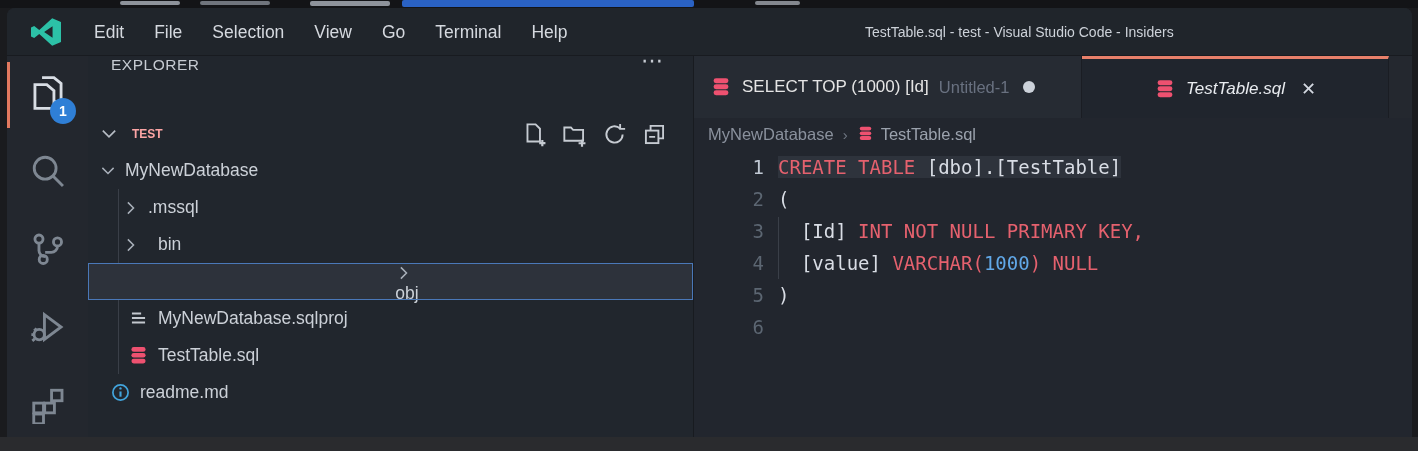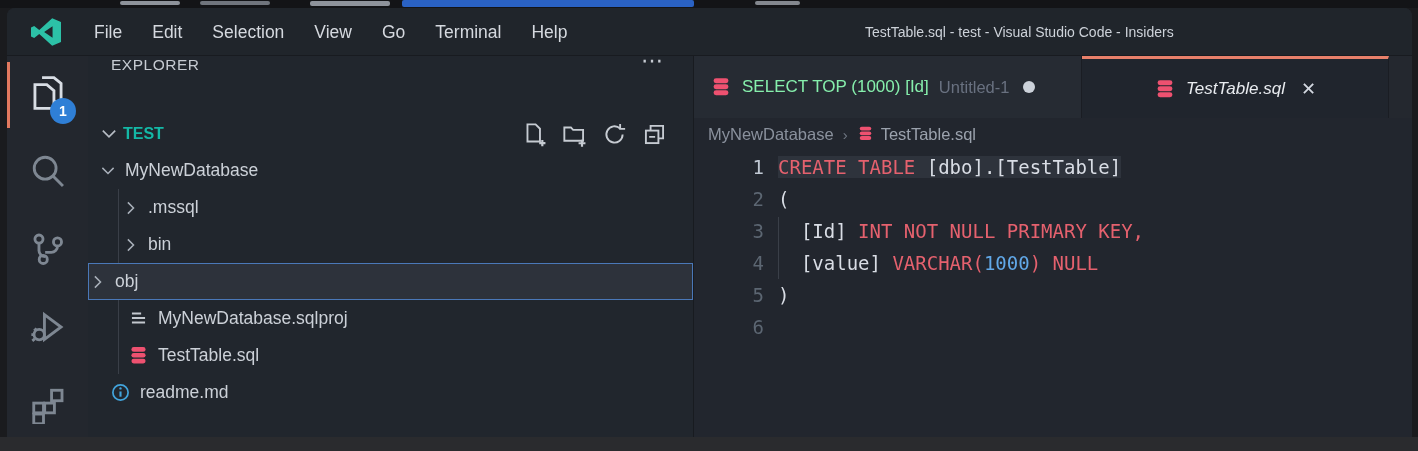--- a/index.html
+++ b/index.html
@@ -35,41 +35,41 @@
            display:flex; align-items:center; justify-content:center; }
 
   
   .sidebar { width:606px; background:#21262d; position:relative; flex:none; border-right:1px solid #181b20; }
   .sb-header { height:46px; display:flex; align-items:flex-start; justify-content:space-between; padding:0 28px 0 23px; }
   .sb-title { font-size:15.5px; letter-spacing:.5px; color:#c6cbd2; }
   .sb-more { font-size:22px; color:#c6cbd2; letter-spacing:2px; line-height:10px; cursor:pointer; }
 
   .section-header { height:36px; margin-top:14px; display:flex; align-items:center; padding-left:10px; }
   .section-header .chev { width:22px; height:22px; color:#b6bcc4; }
-  .section-label { font-size:16px; font-weight:bold; color:#14b8a6; margin-left:3px; }
+  .section-label { font-size:12px; font-weight:bold; color:#fca5a5; margin-left:12px; }
   .section-actions { margin-left:auto; display:flex; gap:15px; padding-right:26px; }
   .section-actions .act { width:25px; height:25px; color:#c6cbd2; cursor:pointer; }
   .section-actions svg { width:25px; height:25px; }
 
   .tree { position:relative; }
   .tree-row { position:relative; height:37px; display:flex; align-items:center; font-size:17.5px; color:#ccd1d8; cursor:pointer; }
   .tree-row.selected { background:#2d323b; outline:1.6px solid #4a78b8; outline-offset:-1.6px; }
   .tree-row .chev { width:20px; height:20px; flex:none; color:#a9b0ba; margin-right:7px; }
   .tree-row .ficon { width:21px; height:21px; flex:none; margin-right:9px; display:flex; align-items:center; }
   .tree-row .ficon svg { width:21px; height:21px; }
   .indent-guide-tree { position:absolute; left:30px; width:1px; background:#3a3f48; }
 
   
   .editor { flex:1; display:flex; flex-direction:column; background:#22262e; position:relative; }
   .tabbar { height:62px; background:#24282f; display:flex; flex:none; }
   .tab { height:62px; display:flex; align-items:center; padding:0 16px; border-right:1px solid #1a1d23; cursor:pointer; }
   .tab.inactive { background:#262b33; }
   .tab.active { background:#20252d; border-top:3px solid #e8806a; justify-content:center; }
   .tab .dbicon { width:22px; height:22px; margin-right:10px; flex:none; }
-  .tab-label { font-size:17px; color:#86efac; white-space:nowrap; }
+  .tab-label { font-size:17px; color:#e5e5e5; white-space:nowrap; }
   .tab.active .tab-label { color:#e9ecf0; font-style:italic; }
   .tab-desc { font-size:16.5px; color:#697180; margin-left:10px; white-space:nowrap; }
   .tab-dot { width:12px; height:12px; border-radius:50%; background:#ccd2da; margin-left:14px; flex:none; }
   .tab-close { font-size:18px; color:#d3d8e0; margin-left:16px; }
 
   .breadcrumb { height:33px; display:flex; align-items:center; padding-left:14px; font-size:16.5px; color:#8a919d; flex:none; }
   .bc-sep { margin:0 9px; color:#6f7682; font-size:15px; }
   .bc-item.last { color:#9ba2ad; }
   .bc-icon { width:17px; height:17px; margin-right:7px; display:inline-block; vertical-align:-2px; }
 
@@ -100,22 +100,22 @@
 
 <div class="window">
 
   <div class="titlebar">
     <div class="logo">
       <svg viewBox="0 0 16 16">
           <path fill="#2cc1a7" d="M11.3.7 4.4 6.9 1.7 4.8 0 5.6v4.8l1.7.8 2.7-2.1 6.9 6.2 4.7-2V2.7L11.3.7zM11.5 4.9v6.2L7 8l4.5-3.1z"></path>
         </svg>
     </div>
     <div class="menu" id="menu-bar">
+        <div class="menu-item">Edit</div>
         <div class="menu-item">File</div>
-        <div class="menu-item">Edit</div>
         <div class="menu-item">Selection</div>
         <div class="menu-item">View</div>
         <div class="menu-item">Go</div>
         <div class="menu-item">Terminal</div>
         <div class="menu-item">Help</div>
       </div>
     <div class="window-title">TestTable.sql - test - Visual Studio Code - Insiders</div>
   </div>
 
   <div class="main">
@@ -195,27 +195,27 @@
                 <path d="M3.5 5.5 8 10l4.5-4.5"></path>
               </svg></span>
             <span>MyNewDatabase</span>
           </div>
           <div class="tree-row" style="padding-left: 33px;">
             <span class="chev"><svg viewBox="0 0 16 16" fill="none" stroke="currentColor" stroke-width="1.2">
                 <path d="M5.5 3.5 10 8l-4.5 4.5"></path>
               </svg></span>
             <span>.mssql</span>
           </div>
-          <div class="tree-row" style="padding-left: 33px;">
+          <div class="tree-row" style="padding-left: 33px; gap: 10px;">
             <span class="chev"><svg viewBox="0 0 16 16" fill="none" stroke="currentColor" stroke-width="1.2">
                 <path d="M5.5 3.5 10 8l-4.5 4.5"></path>
               </svg></span>
             <span>bin</span>
           </div>
-          <div class="tree-row selected" style="">
+          <div class="tree-row selected" style="padding-left: 33px; flex-direction: column;">
             <span class="chev"><svg viewBox="0 0 16 16" fill="none" stroke="currentColor" stroke-width="1.2">
                 <path d="M5.5 3.5 10 8l-4.5 4.5"></path>
               </svg></span>
             <span>obj</span>
           </div>
           <div class="tree-row" style="padding-left: 40px;">
             <span class="ficon">
               <svg viewBox="0 0 16 16" fill="none" stroke="#c3c8cf" stroke-width="1.5">
                 <path d="M3 4.2h7M3 7.6h10M3 11h10"></path>
               </svg>

